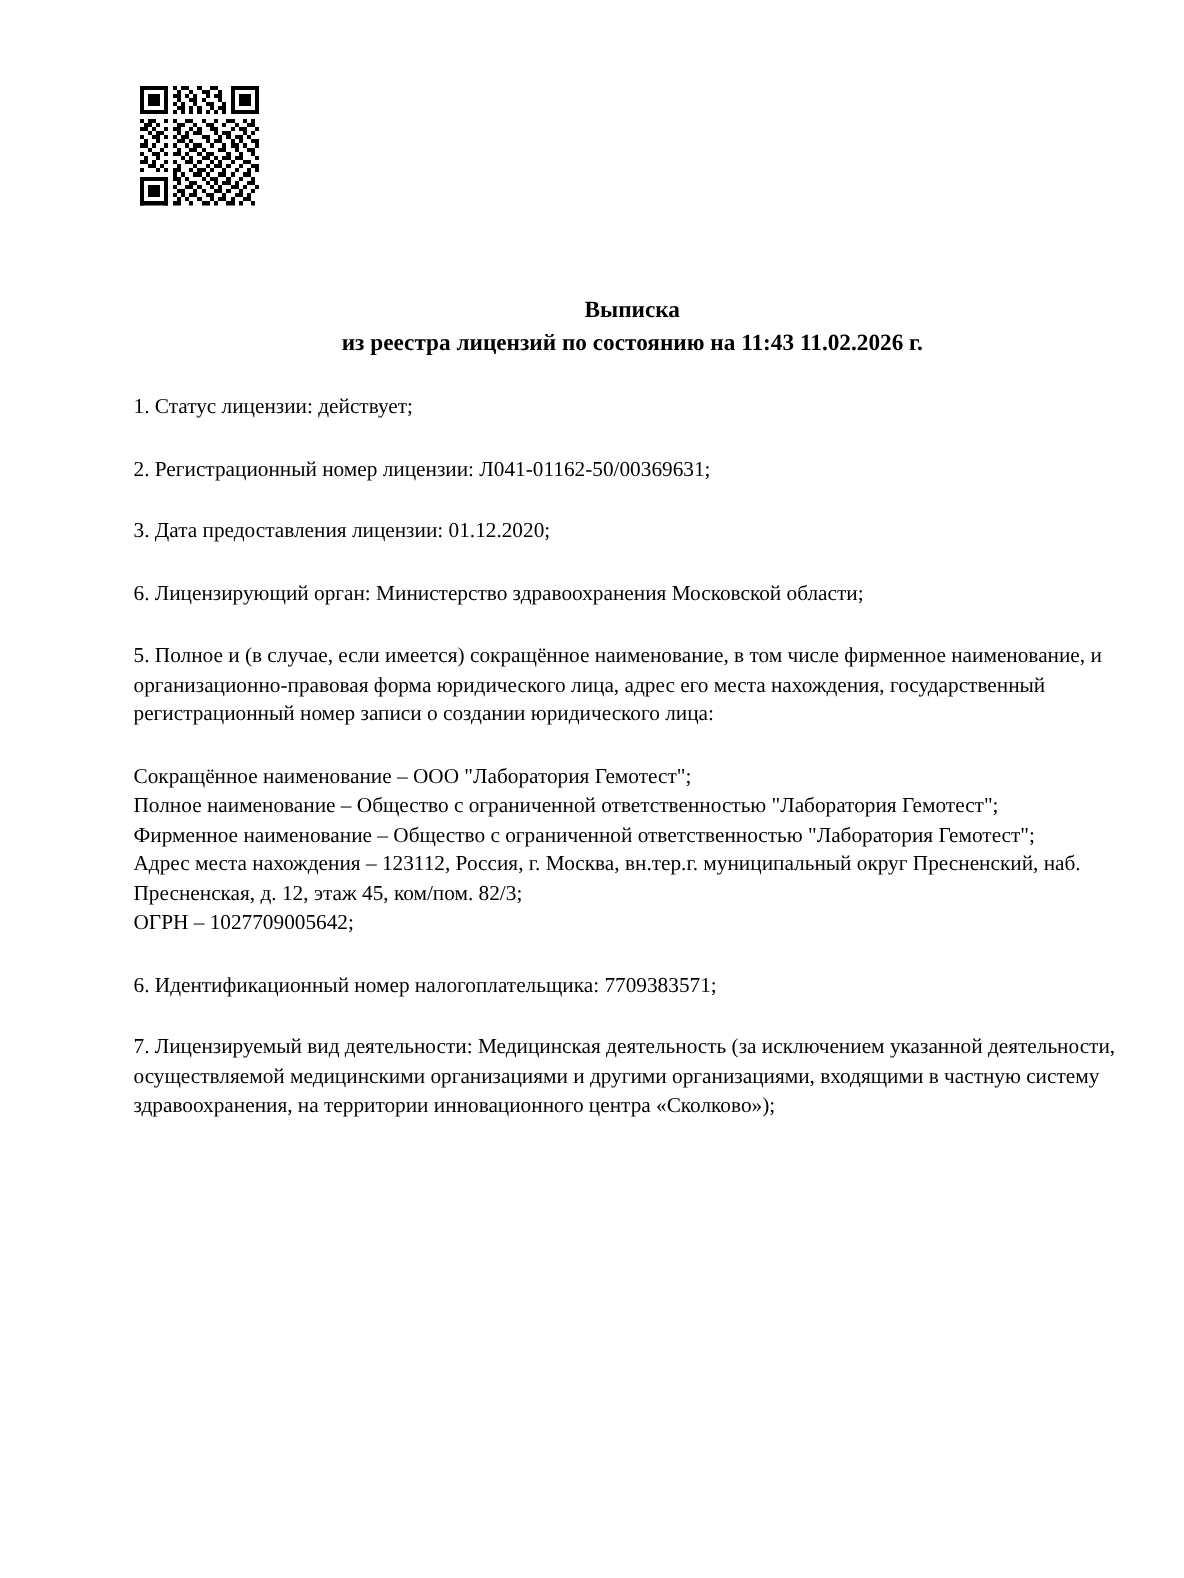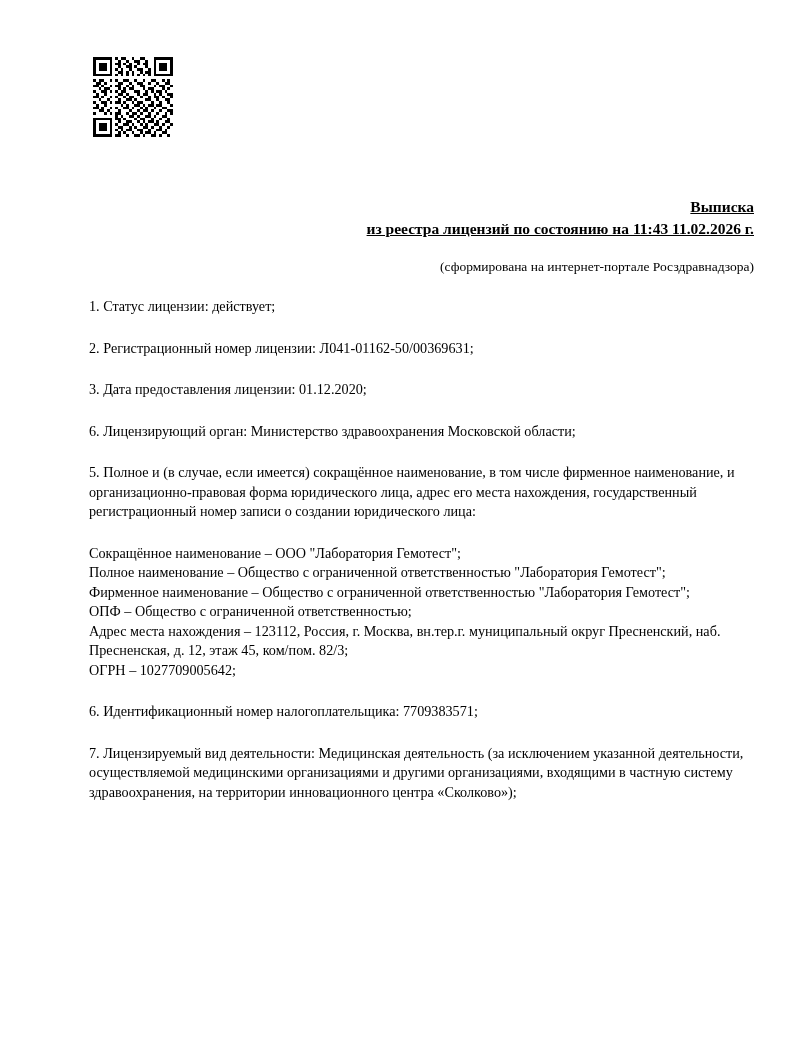--- a/index.html
+++ b/index.html
@@ -26,25 +26,24 @@
   .qr-wrap svg { display: block; }
 
   .doc-body {
     position: absolute;
     left: 89px;
     top: 196px;
     width: 665px;
   }
 
   .doc-title {
-    text-align: right;
+    text-align: center;
     font-weight: bold;
     font-size: 15.5px;
     line-height: 22px;
-    text-decoration: underline;
   }
   .doc-title .line2 { display: block; }
 
   .subtitle {
     text-align: right;
     font-size: 13.5px;
     margin-top: 19px;
   }
 
   .para {
@@ -310,33 +309,31 @@
     </svg>
   </div>
 
   <div class="doc-body">
 
     <div class="doc-title">
       <span>Выписка</span>
       <span class="line2">из реестра лицензий по состоянию на 11:43 11.02.2026 г.</span>
     </div>
 
-    <div class="subtitle">(сформирована на интернет-портале Росздравнадзора)</div>
 
     <div class="para">1. Статус лицензии: действует;</div>
     <div class="para">2. Регистрационный номер лицензии: Л041-01162-50/00369631;</div>
     <div class="para">3. Дата предоставления лицензии: 01.12.2020;</div>
     <div class="para">6. Лицензирующий орган: Министерство здравоохранения Московской области;</div>
     <div class="para">5. Полное и (в случае, если имеется) сокращённое наименование, в том числе фирменное наименование, и организационно-правовая форма юридического лица, адрес его места нахождения, государственный регистрационный номер записи о создании юридического лица:</div>
 
     <div class="block-lines">
       <span class="l">Сокращённое наименование – ООО "Лаборатория Гемотест";</span>
       <span class="l">Полное наименование – Общество с ограниченной ответственностью "Лаборатория Гемотест";</span>
       <span class="l">Фирменное наименование – Общество с ограниченной ответственностью "Лаборатория Гемотест";</span>
-      <span class="l">ОПФ – Общество с ограниченной ответственностью;</span>
       <span class="l">Адрес места нахождения – 123112, Россия, г. Москва, вн.тер.г. муниципальный округ Пресненский, наб. Пресненская, д. 12, этаж 45, ком/пом. 82/3;</span>
       <span class="l">ОГРН – 1027709005642;</span>
     </div>
 
     <div class="para">6. Идентификационный номер налогоплательщика: 7709383571;</div>
     <div class="para">7. Лицензируемый вид деятельности: Медицинская деятельность (за исключением указанной деятельности, осуществляемой медицинскими организациями и другими организациями, входящими в частную систему здравоохранения, на территории инновационного центра «Сколково»);</div>
 
   </div>
 </div>
 

